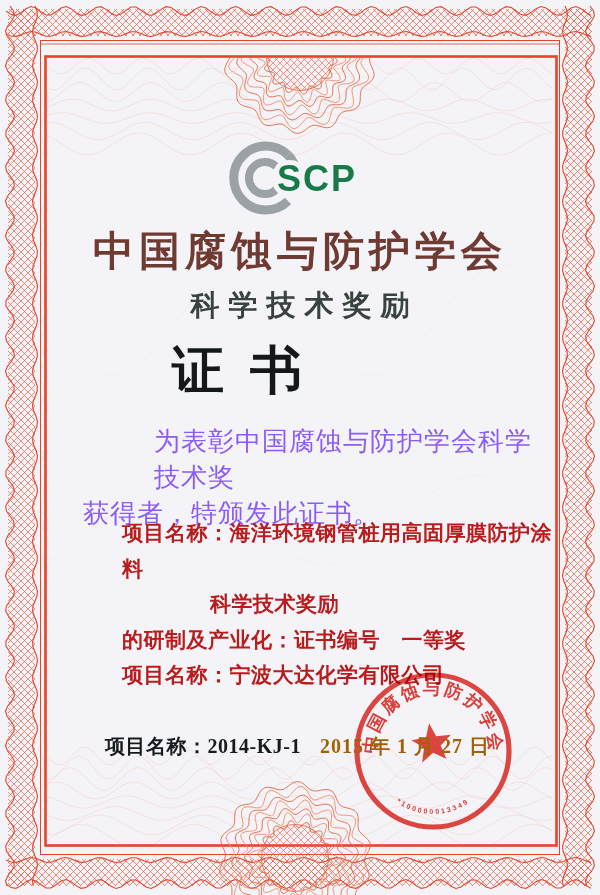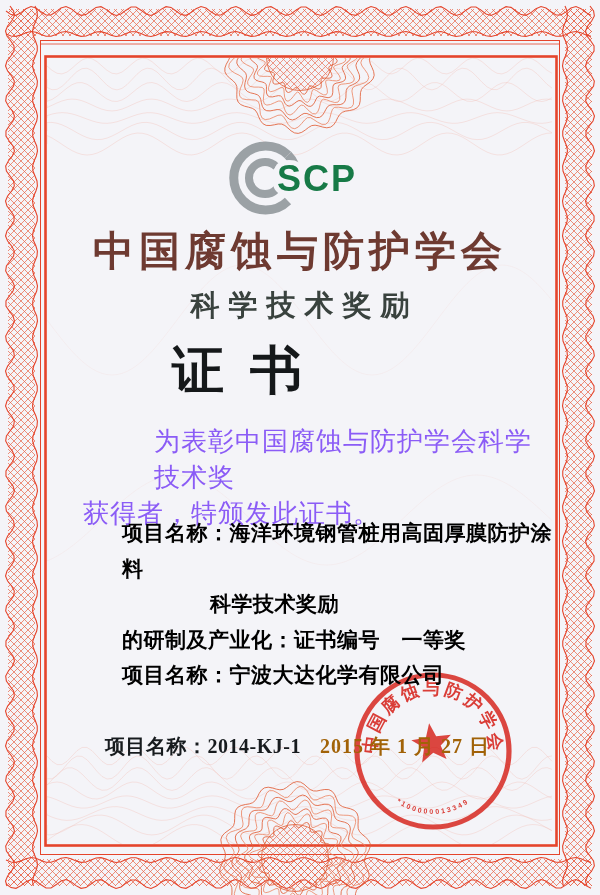--- a/index.html
+++ b/index.html
@@ -25,21 +25,21 @@
     position:absolute;top:336px;left:0;width:500px;text-align:center;
     font-size:52px;font-weight:800;color:#15181a;letter-spacing:26px;
   }
   .body-text{
     position:absolute;top:424px;left:83px;width:460px;
     font-size:26px;color:#8b5cf6;line-height:36px;letter-spacing:1px;
   }
   .body-line1{padding-left:71px;}
   .fields{
     position:absolute;top:516px;left:122px;width:440px;
-    font-size:21px;font-weight:600;color:#000000;line-height:35.5px;letter-spacing:0.5px;
+    font-size:21px;font-weight:600;color:#b91c1c;line-height:35.5px;letter-spacing:0.5px;
   }
   .field-cont{padding-left:88px;}
   .footer-certno{
     position:absolute;top:733px;left:105px;
     font-size:20px;font-weight:700;color:#171b1e;letter-spacing:0.5px;z-index:6;
   }
   .footer-date{
     position:absolute;top:733px;left:320px;
     font-size:20px;font-weight:700;color:#a16207;letter-spacing:1px;z-index:6;
   }

